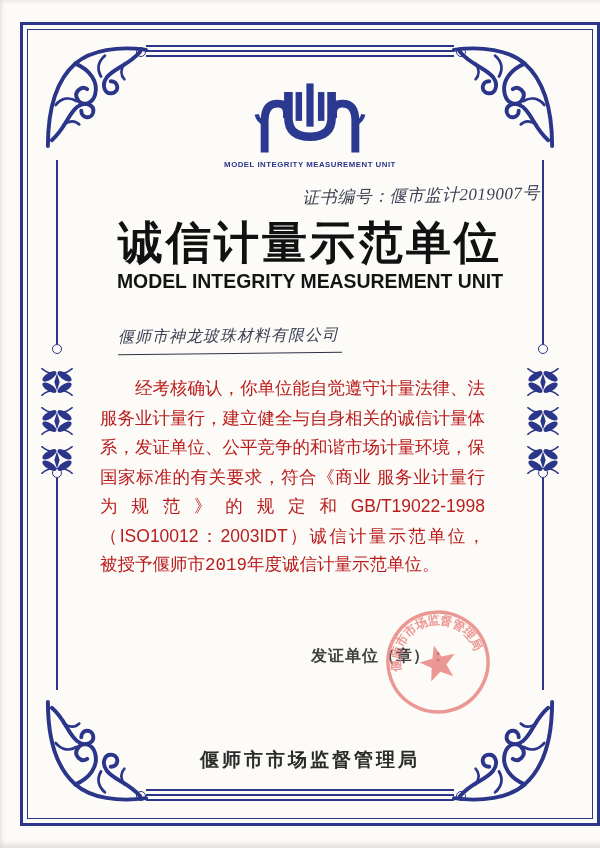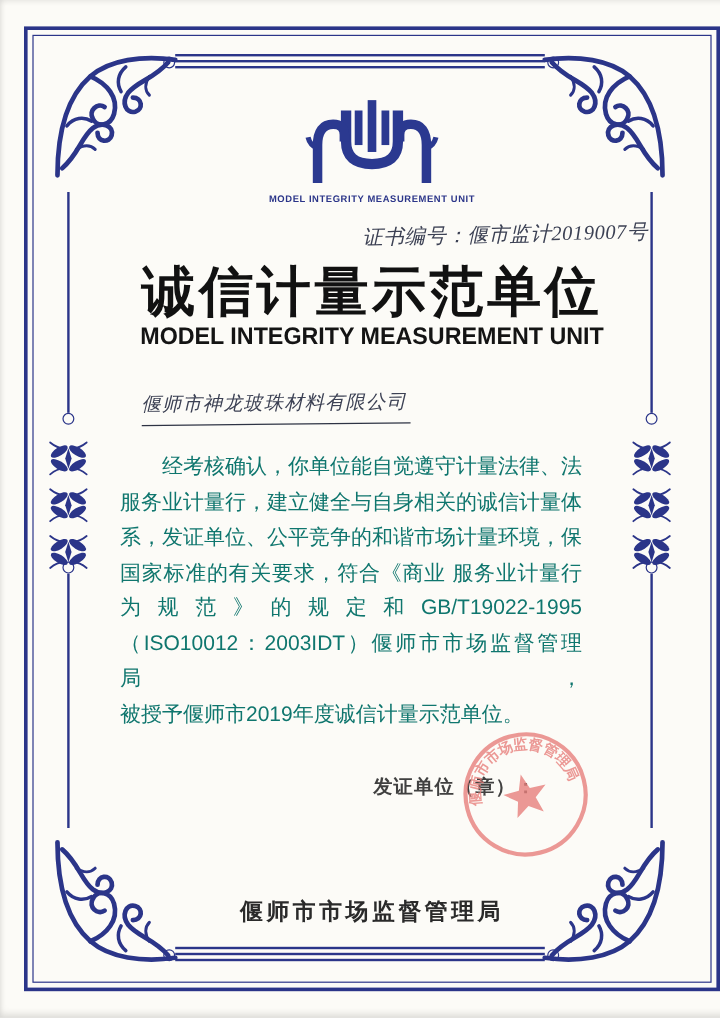--- a/index.html
+++ b/index.html
@@ -47,24 +47,24 @@
     position:absolute;left:0;right:0;top:270px;text-align:center;
     font-weight:800;font-size:20px;letter-spacing:0;color:#141414;transform:scaleX(.97);
   }
   
   .company{
     position:absolute;left:118px;top:326px;width:224px;
     font-size:16px;letter-spacing:1px;padding-bottom:6px;
     border-bottom:1.8px solid #2e3344;transform:rotate(-.6deg);
   }
   
-  .body-text{position:absolute;left:100px;top:374px;width:385px;font-size:17.5px;line-height:29.5px;color:#0f766e;}
+  .body-text{position:absolute;left:100px;top:374px;width:385px;font-size:17.5px;line-height:29.5px;color:#b91c1c;}
   .body-text .bl{text-align:justify;text-align-last:justify;}
   .body-text .bl.first{text-indent:2em;}
-  .body-text .bl.last{text-align-last:left;}
+  .body-text .bl.last{text-align-last:left;font-family:Liberation Mono, monospace;}
   
   .issuer-label{position:absolute;left:311px;top:646px;font-size:16px;font-weight:700;letter-spacing:1px;color:#404040;}
   .seal{position:absolute;left:378px;top:602px;width:120px;height:120px;transform:rotate(-14deg);opacity:.8;}
   
   .footer-org{
     position:absolute;left:0;right:0;top:747px;text-align:center;
     font-size:19px;font-weight:700;letter-spacing:3px;color:#2a2a2a;
   }
 </style>
 </head>
@@ -190,22 +190,22 @@
   <div class="title-zh">诚信计量示范单位</div>
   <div class="title-en">MODEL INTEGRITY MEASUREMENT UNIT</div>
 
   <div class="company hand">偃师市神龙玻珠材料有限公司</div>
 
   <div class="body-text">
     <div class="bl first">经考核确认，你单位能自觉遵守计量法律、法</div>
     <div class="bl">服务业计量行，建立健全与自身相关的诚信计量体</div>
     <div class="bl">系，发证单位、公平竞争的和谐市场计量环境，保</div>
     <div class="bl">国家标准的有关要求，符合《商业 服务业计量行</div>
-    <div class="bl">为规范》的规定和GB/T19022-1995</div>
-    <div class="bl">（ISO10012：2003IDT）偃师市市场监督管理局，</div>
+    <div class="bl">为规范》的规定和GB/T19022-1998</div>
+    <div class="bl">（ISO10012：2003IDT）诚信计量示范单位，</div>
     <div class="bl last">被授予偃师市2019年度诚信计量示范单位。</div>
   </div>
 
   <div class="issuer-label">发证单位（章）：</div>
   <svg class="seal" viewBox="0 0 120 120">
     <defs>
       <path id="sealArc" d="M22,60 A38,38 0 0 1 98,60" fill="none"></path>
     </defs>
     <circle cx="60" cy="60" r="50" fill="none" stroke="#e8807d" stroke-width="3.5"></circle>
     <polygon fill="#e8807d" points="60,43 64.7,55.6 78.1,56.1 67.6,64.4 71.3,77.4 60,70 48.7,77.4 52.4,64.4 41.9,56.1 55.3,55.6"></polygon>

